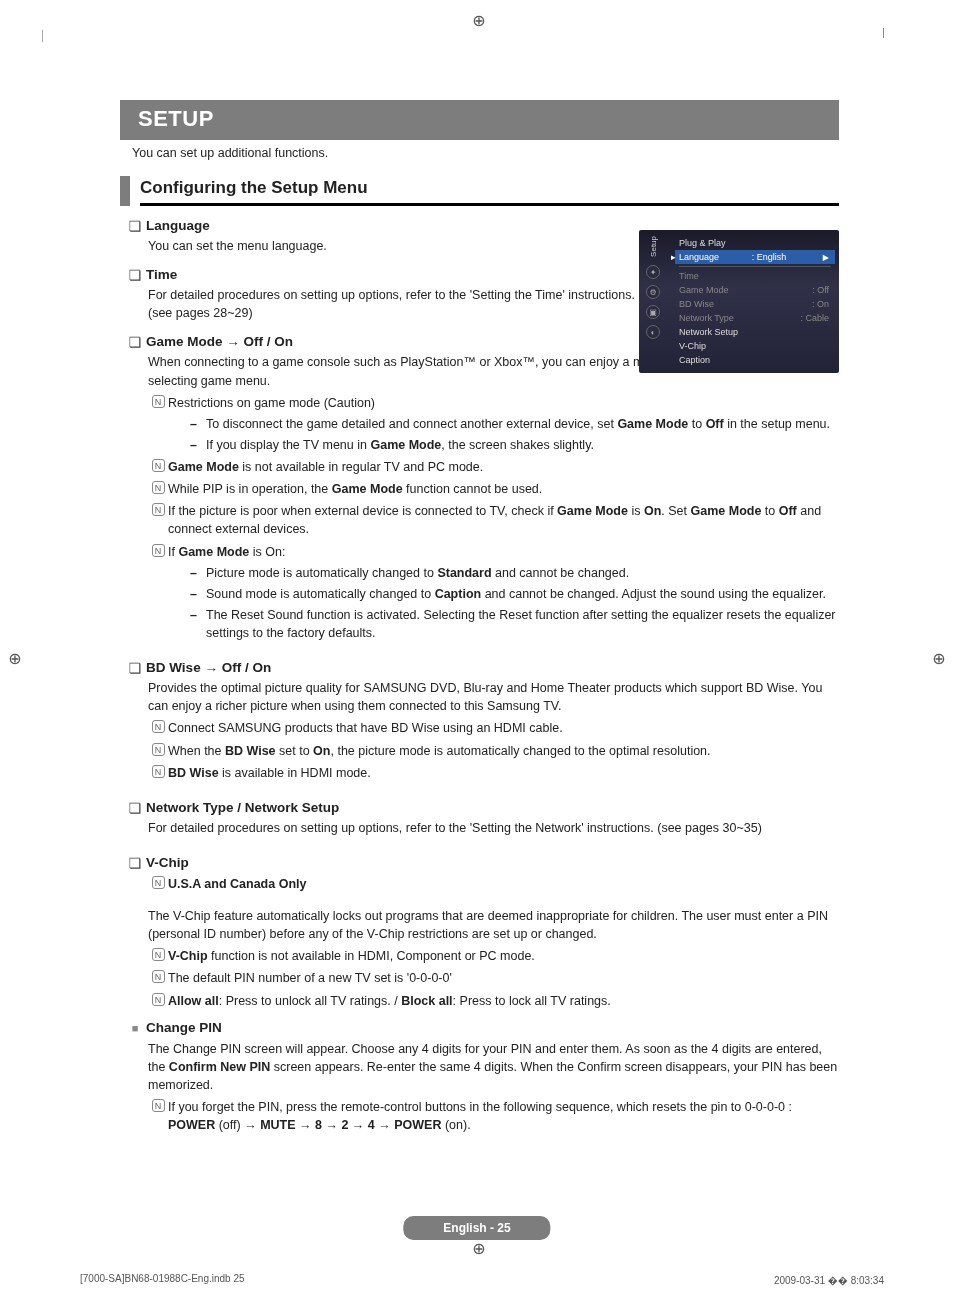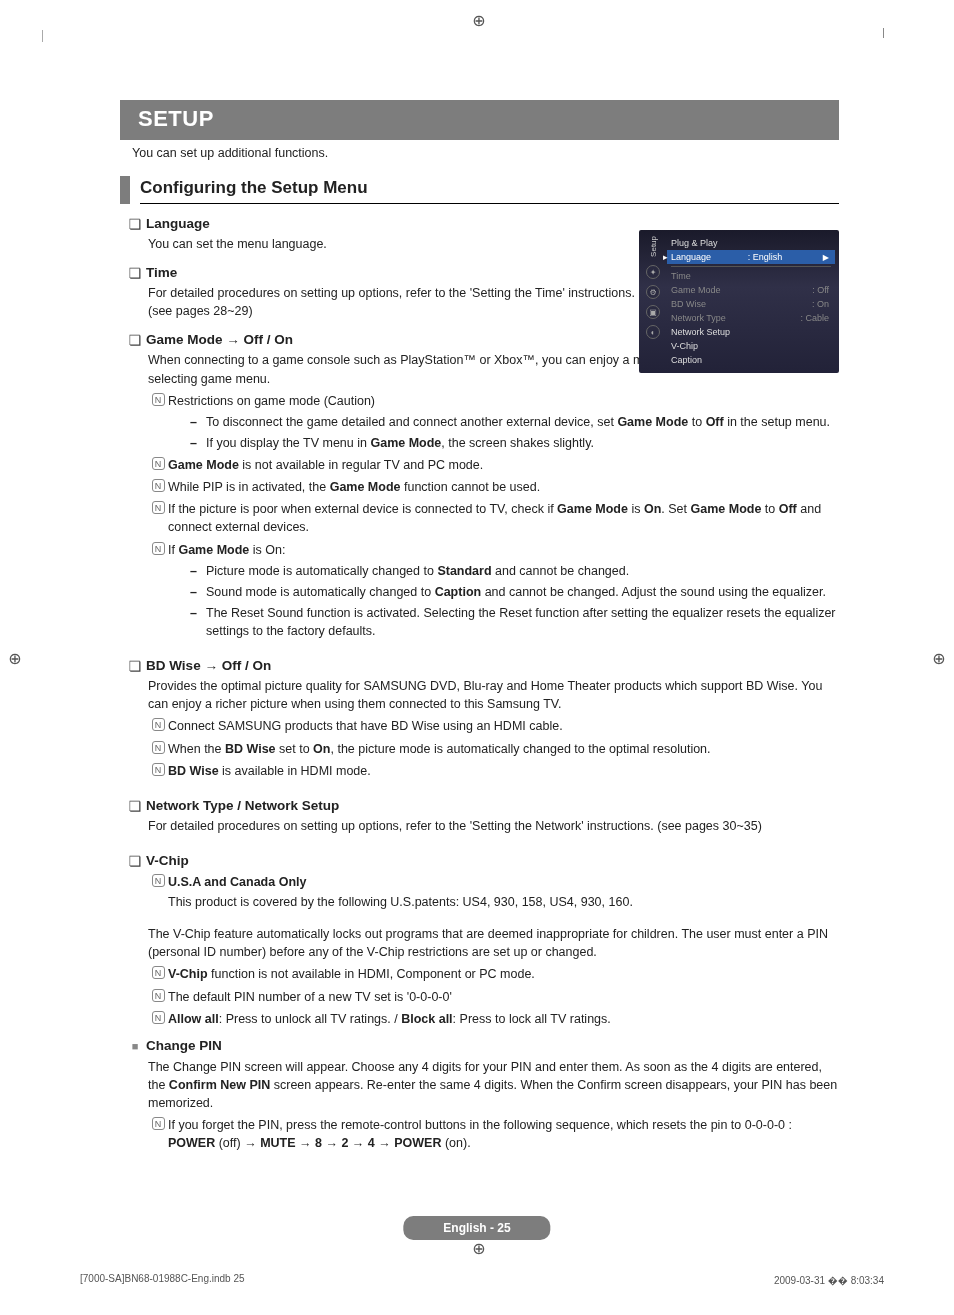--- a/index.html
+++ b/index.html
@@ -52,21 +52,21 @@
   }
   .subhead-bar {
     width: 10px;
     background: #7d7d7d;
     margin-right: 10px;
   }
   .subhead-text {
     flex: 1;
     font-size: 17px;
     font-weight: bold;
-    border-bottom: 1px solid #000000;
+    border-bottom: 3px solid #000000;
     padding-bottom: 5px;
     padding-top: 2px;
   }
   .content-block {
     margin-left: 4px;
     margin-right: 0;
   }
   .q-row {
     display: flex;
     align-items: flex-start;
@@ -169,21 +169,21 @@
     font-size:8px;
     color:#ccc;
     margin-bottom:2px;
   }
   .osd .side .ic {
     width:14px;height:14px;border:1px solid #666;border-radius:50%;
     font-size:8px;line-height:13px;text-align:center;color:#aaa;
     background:#2a2a40;
   }
   .osd .main {
-    margin-left:24px;
+    margin-left:32px;
   }
   .osd .row { display:flex; justify-content:space-between; padding:2px 6px 2px 4px; align-items:center;}
   .osd .row.sel { background:#2b5ea8; color:#fff; position:relative;}
   .osd .row.sel::before {
     content:"▸"; position:absolute; left:-4px; color:#fff; font-size:9px;
   }
   .osd .row.sel::after {
     content:"▶"; color:#fff; font-size:8px; margin-left:4px;
   }
   .osd .dim { color:#888; }
@@ -326,21 +326,21 @@
 
       <div class="note-row">
         <div class="note-icon"><span>N</span></div>
         <div class="note-text">
           <span class="bold">Game Mode</span><span> is not available in regular TV and PC mode.</span>
         </div>
       </div>
       <div class="note-row">
         <div class="note-icon"><span>N</span></div>
         <div class="note-text">
-          <span>While PIP is in activated, the </span><span class="bold">Game Mode</span><span> function cannot be used.</span>
+          <span>While PIP is in operation, the </span><span class="bold">Game Mode</span><span> function cannot be used.</span>
         </div>
       </div>
       <div class="note-row">
         <div class="note-icon"><span>N</span></div>
         <div class="note-text">
           <span>If the picture is poor when external device is connected to TV, check if </span><span class="bold">Game Mode</span><span> is </span><span class="bold">On</span><span>. Set </span><span class="bold">Game Mode</span><span> to </span><span class="bold">Off</span><span> and connect external devices.</span>
         </div>
       </div>
       <div class="note-row">
         <div class="note-icon"><span>N</span></div>
@@ -398,21 +398,20 @@
 
     <div class="q-row" style="margin-top:18px;">
       <div class="q-mark">❏</div>
       <div class="q-title">V-Chip</div>
     </div>
     <div class="q-body">
       <div class="note-row">
         <div class="note-icon"><span>N</span></div>
         <div class="note-text bold">U.S.A and Canada Only</div>
       </div>
-      <div style="margin-left:20px; margin-top:2px;">This product is covered by the following U.S.patents: US4, 930, 158, US4, 930, 160.</div>
     </div>
     <div class="q-body" style="margin-top:14px;">The V-Chip feature automatically locks out programs that are deemed inappropriate for children. The user must enter a PIN (personal ID number) before any of the V-Chip restrictions are set up or changed.</div>
     <div class="q-body">
       <div class="note-row">
         <div class="note-icon"><span>N</span></div>
         <div class="note-text">
           <span class="bold">V-Chip</span><span> function is not available in HDMI, Component or PC mode.</span>
         </div>
       </div>
       <div class="note-row">

